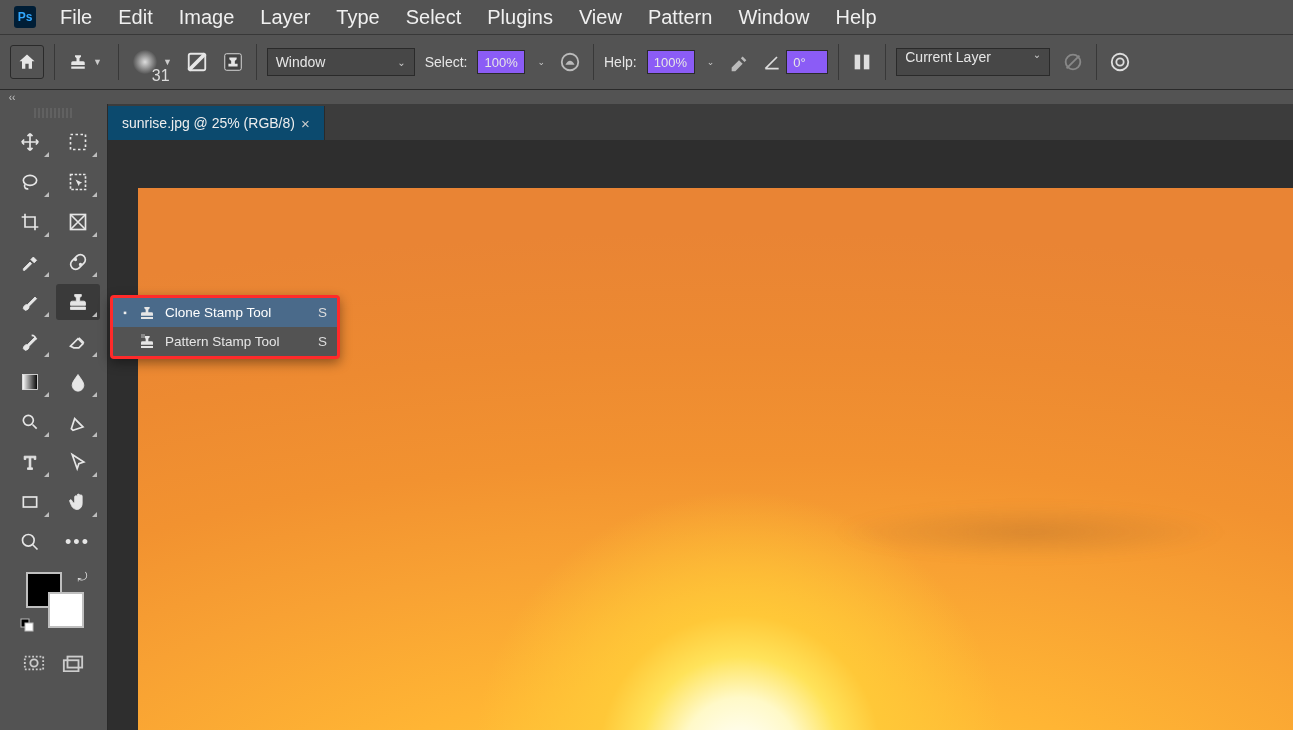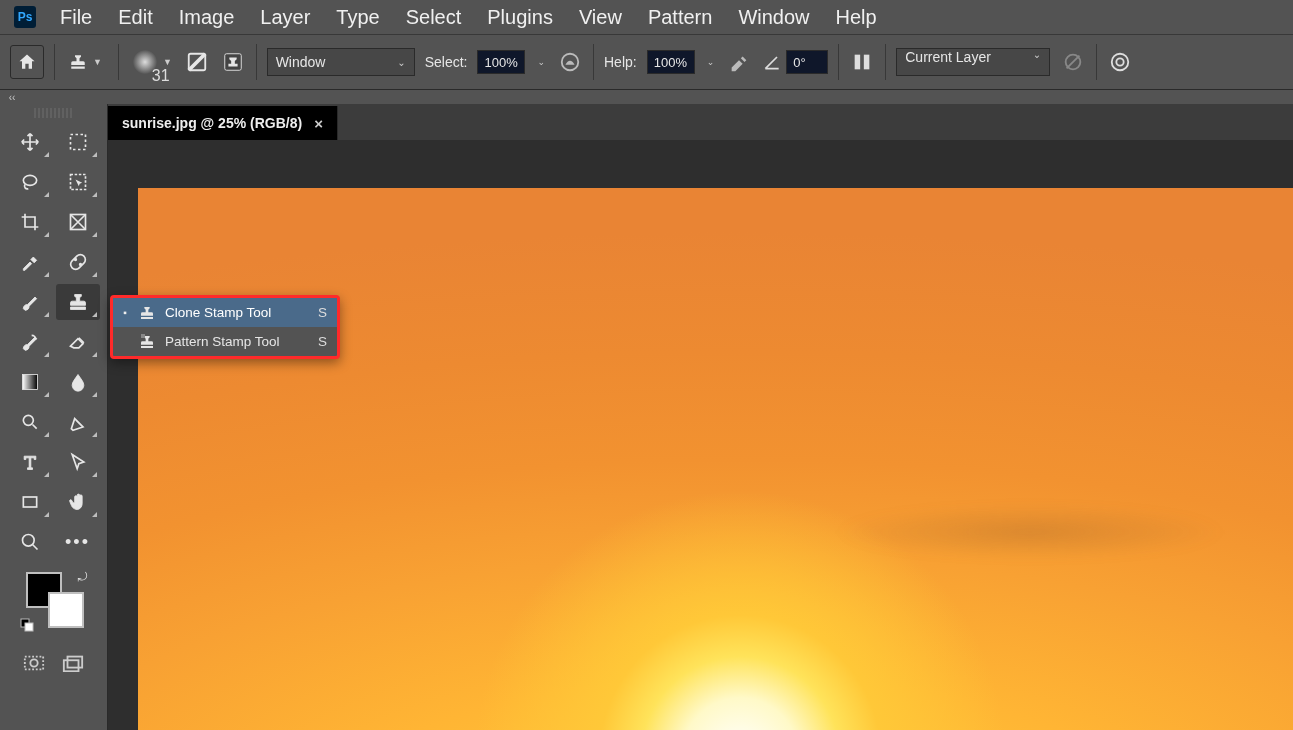--- a/index.html
+++ b/index.html
@@ -9,42 +9,42 @@
 .menu-item { padding: 6px 12px; color: #f0f0f0; font-size: 20px; cursor: default; }
 .optbar { height: 56px; background: #535353; border-top: 1px solid #383838; border-bottom: 1px solid #2a2a2a; display: flex; align-items: center; padding: 0 10px; gap: 10px; }
 .home-btn { width: 34px; height: 34px; background: #535353; border: 1px solid #2a2a2a; border-radius: 3px; display: flex; align-items: center; justify-content: center; }
 .vline { width: 1px; height: 36px; background: #383838; }
 .opt-chip { height: 30px; display: flex; align-items: center; gap: 4px; padding: 0 4px; }
 .opt-drop { padding: 0 2px; color: #ccc; font-size: 9px; }
 .brush-preview { width: 24px; height: 24px; border-radius: 50%; background: radial-gradient(circle,#ddd 0%, rgba(221,221,221,0) 72%); }
 .brush-size { font-size: 16px; color: #ddd; margin-top: 28px; margin-left: -26px; }
 .mode-select { width: 148px; height: 28px; background: #474747; border: 1px solid #2a2a2a; display: flex; align-items: center; justify-content: space-between; padding: 0 8px; font-size: 14px; }
 .opt-label { font-size: 14px; color: #e6e6e6; }
-.opt-input { width: 48px; height: 24px; background: #0f172a; border: 1px solid #2a2a2a; color: #e6e6e6; padding: 0 6px; font-size: 13px; display: flex; align-items: center; }
+.opt-input { width: 48px; height: 24px; background: #8b5cf6; border: 1px solid #2a2a2a; color: #e6e6e6; padding: 0 6px; font-size: 13px; display: flex; align-items: center; }
 .sample-select { width: 154px; height: 28px; background: #474747; border: 1px solid #2a2a2a; display: flex; align-items: flex-start; justify-content: space-between; padding: 0 8px; font-size: 14px; }
 .icon-btn { width: 26px; height: 26px; display: flex; align-items: center; justify-content: center; color: #ddd; }
 .collapse-row { height: 14px; background: #535353; display: flex; align-items: center; }
 .collapse-btn { width: 20px; height: 12px; margin-left: 2px; color: #ccc; font-size: 10px; display:flex; align-items:center; justify-content:center; }
 .workzone { display: flex; height: calc(730px - 34px - 56px - 14px); }
 .tool-panel { width: 108px; background: #535353; border-right: 1px solid #2a2a2a; display: flex; flex-direction: column; align-items: center; }
 .grip { width: 40px; height: 10px; margin: 4px 0 6px; background: repeating-linear-gradient(90deg,#6a6a6a 0 2px, transparent 2px 4px); opacity:.6; }
 .tool-grid { display: grid; grid-template-columns: 44px 44px; gap: 4px 4px; padding: 0 8px; }
 .tool-btn { width: 44px; height: 36px; display: flex; align-items: center; justify-content: center; position: relative; border-radius: 3px; }
 .tool-btn.active { background: #3a3a3a; }
 .tool-btn .corner { position: absolute; right: 3px; bottom: 3px; width: 0; height: 0; border-right: 5px solid #bdbdbd; border-top: 5px solid transparent; }
 .tool-btn svg { stroke: #e6e6e6; }
 .color-swatches { position: relative; width: 68px; height: 62px; margin: 10px auto 4px; }
 .sw-front { position: absolute; left: 6px; top: 2px; width: 36px; height: 36px; background: #000; border: 2px solid #bfbfbf; }
 .sw-back { position: absolute; left: 28px; top: 22px; width: 36px; height: 36px; background: #fff; border: 2px solid #bfbfbf; }
 .sw-swap { position: absolute; right: 0; top: 0; font-size: 12px; color: #ddd; }
 .sw-reset { position: absolute; left: 0; bottom: 0; width: 14px; height: 14px; }
 .bottom-tools { display: flex; gap: 14px; margin-top: 14px; }
 .canvas-area { flex: 1; background: #262626; display: flex; flex-direction: column; }
 .tabstrip { height: 36px; background: #3c3c3c; display: flex; align-items: flex-end; }
-.doc-tab { height: 34px; background: #000000; border-right: 1px solid #2a2a2a; display: flex; align-items: center; padding: 0 14px; gap: 12px; color: #eee; font-size: 14px; font-weight: bold; }
+.doc-tab { height: 34px; background: #0c4a6e; border-right: 1px solid #2a2a2a; display: flex; align-items: center; padding: 0 14px; gap: 6px; color: #eee; font-size: 14px; }
 .doc-tab .close { color: #ccc; font-size: 15px; }
 .canvas-viewport { flex: 1; background: #2e2e2e; padding: 48px 0 0 30px; overflow: hidden; }
 .photo { width: 1158px; height: 546px; background:
   radial-gradient(circle at 52% 104%, #ffffff 0%, #fff9c8 7%, #ffe35a 12%, #ffc838 17%, rgba(255,200,56,0) 32%),
   radial-gradient(ellipse 140% 110% at 52% 118%, #ffcf3a 0%, #ffb534 26%, #f8a133 46%, #f29230 62%, #ed8a31 80%, #e98434 100%);
   position: relative;
 }
 .photo::after{ content:""; position:absolute; right:6%; top:58%; width:34%; height:10%; background: radial-gradient(ellipse, rgba(120,70,40,.22), transparent 70%); filter: blur(6px); }
 .flyout { position: absolute; left: 110px; top: 295px; width: 230px; background: #535353; border: 1px solid #2a2a2a; box-shadow: 0 4px 12px rgba(0,0,0,.4); z-index: 50; }
 .flyout-item { height: 29px; display: flex; align-items: center; padding: 0 10px 0 8px; gap: 8px; font-size: 13.5px; }

